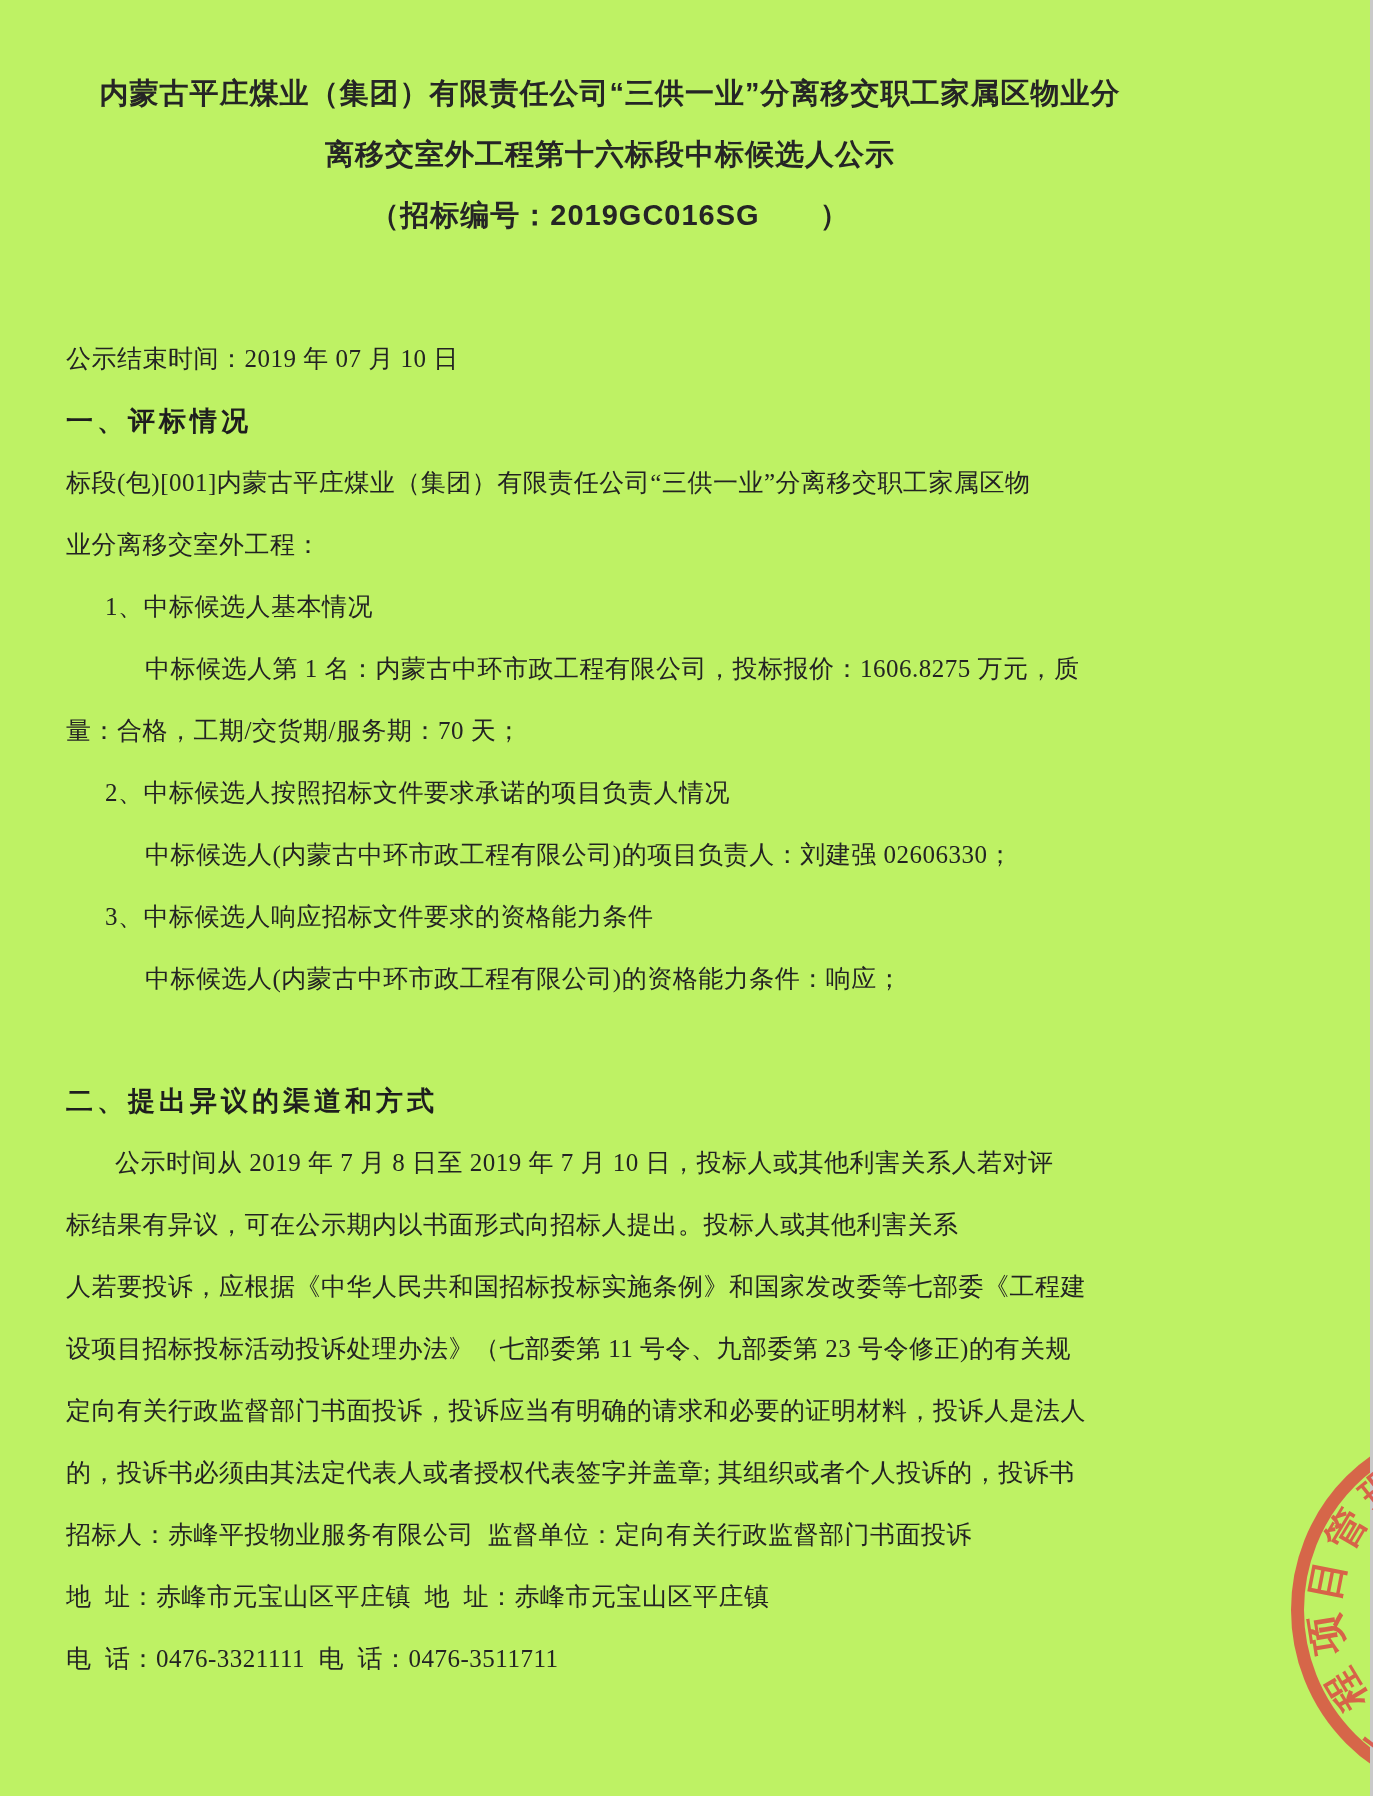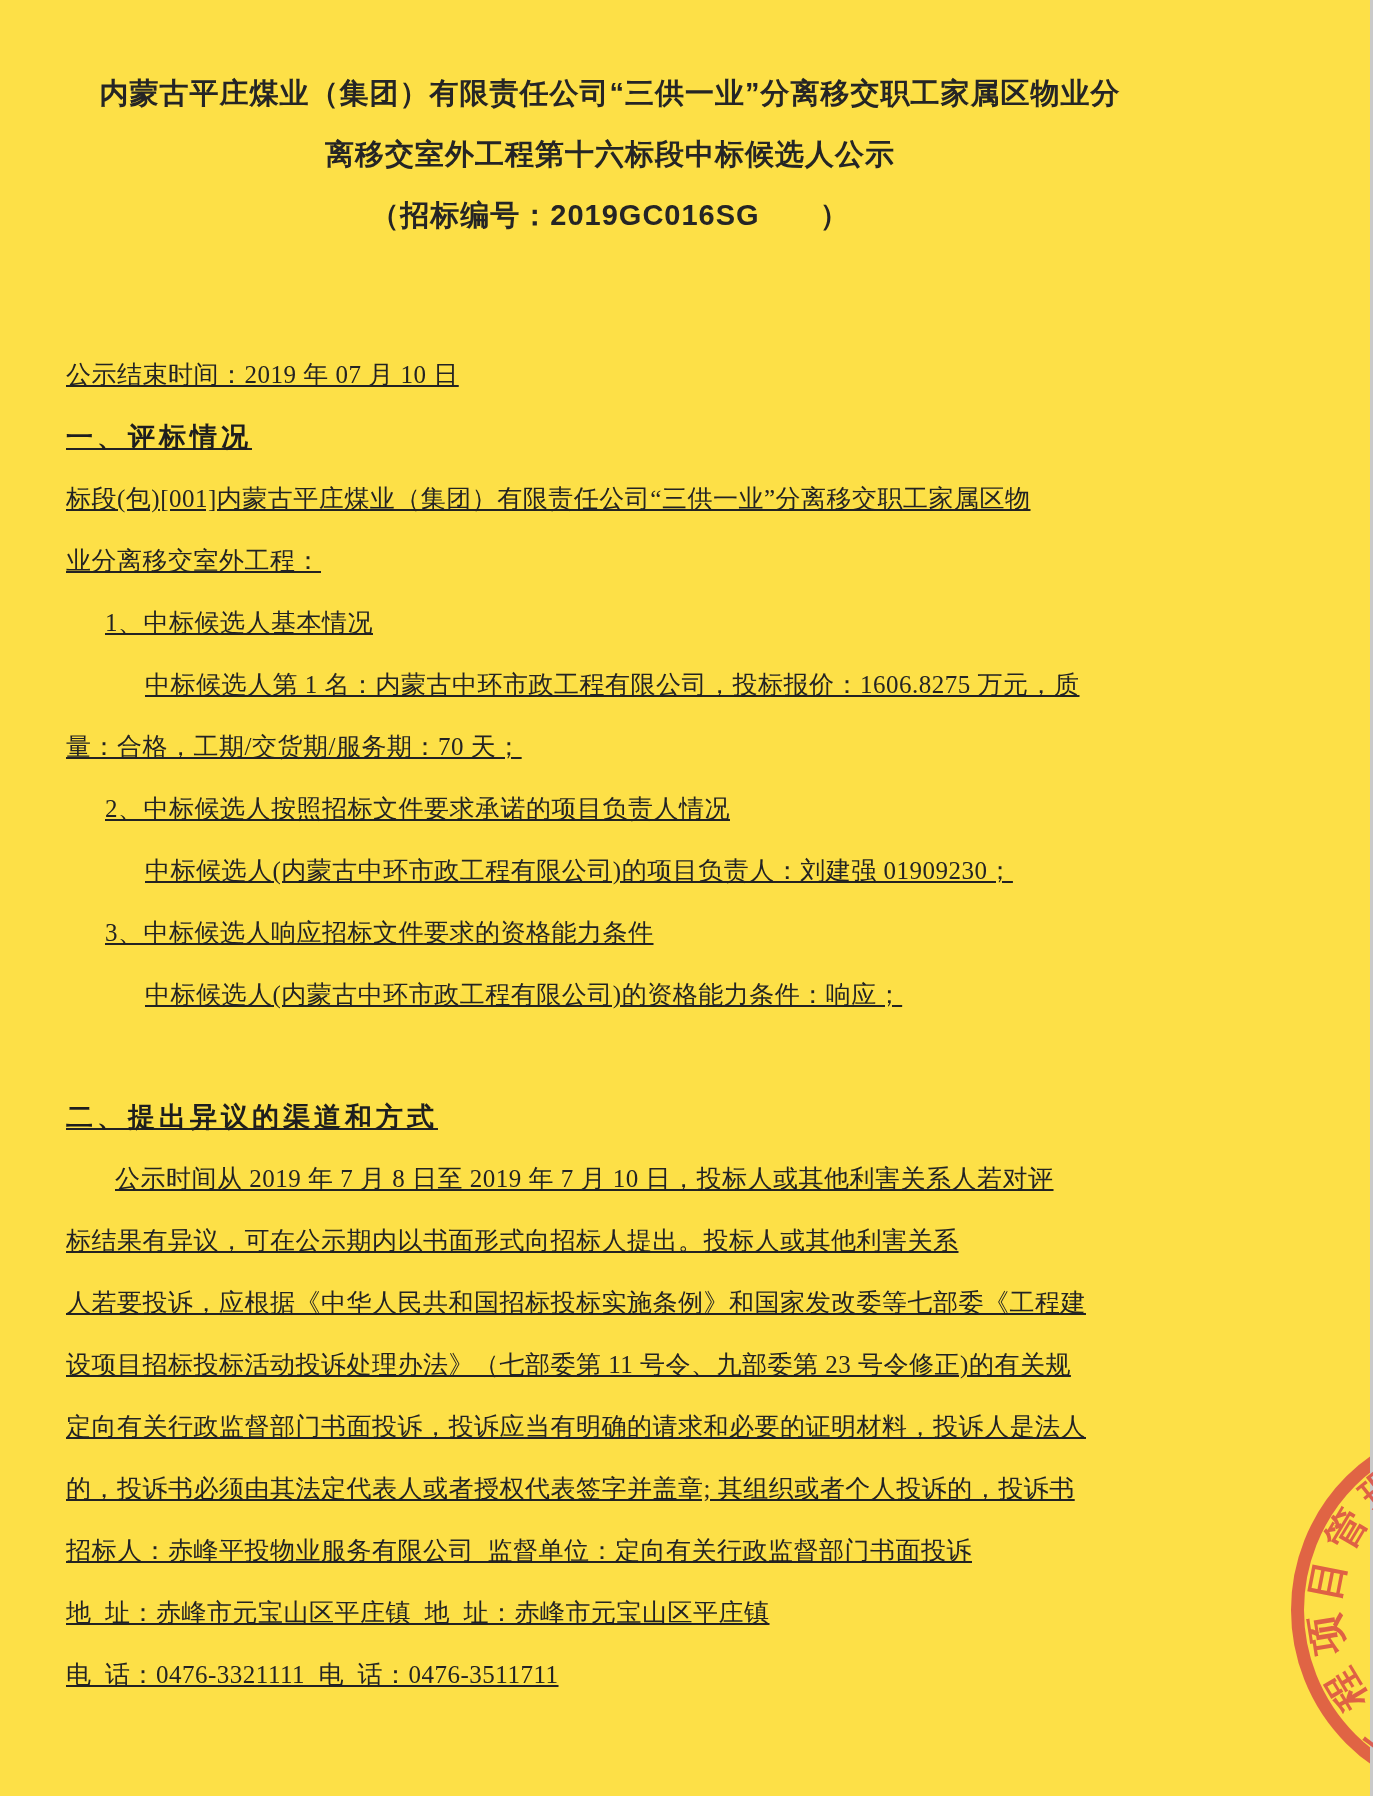--- a/index.html
+++ b/index.html
@@ -1,21 +1,21 @@
 <!DOCTYPE html>
 <html><head>
 <meta charset="utf-8">
 <style>
   html, body { margin: 0; padding: 0; background: #9a9a9a; }
   .page {
     position: relative;
     width: 1373px;
     height: 1796px;
     margin: 0 auto;
-    background: #fde047;
+    background: #bef264;
     overflow: hidden;
     color: #222;
   }
   
   .scan-edge {
     position: absolute;
     right: 0; top: 0;
     width: 3px; height: 100%;
     background: #c9c9c9;
   }
@@ -30,26 +30,25 @@
     color: #252525;
   }
   .title-line {
     font-size: 29px;
     line-height: 61px;
     letter-spacing: 1px;
     white-space: pre;
   }
   .doc-body {
     position: absolute;
-    top: 344px;
+    top: 328px;
     left: 66px;
     width: 1070px;
     font-family: "Liberation Serif", serif;
     color: #232323;
-    text-decoration: underline;
   }
   .line {
     font-size: 25px;
     line-height: 62px;
     height: 62px;
     white-space: pre;
     letter-spacing: 0.5px;
   }
   .line.heading {
     font-family: "Liberation Sans", sans-serif;
@@ -95,21 +94,21 @@
 
   <div class="doc-body" id="doc-body">
       <div class="line ">公示结束时间：2019 年 07 月 10 日</div>
       <div class="line heading">一、评标情况</div>
       <div class="line ">标段(包)[001]内蒙古平庄煤业（集团）有限责任公司“三供一业”分离移交职工家属区物</div>
       <div class="line ">业分离移交室外工程：</div>
       <div class="line  ind-1">1、中标候选人基本情况</div>
       <div class="line  ind-2">中标候选人第 1 名：内蒙古中环市政工程有限公司，投标报价：1606.8275 万元，质</div>
       <div class="line ">量：合格，工期/交货期/服务期：70 天；</div>
       <div class="line  ind-1">2、中标候选人按照招标文件要求承诺的项目负责人情况</div>
-      <div class="line  ind-2">中标候选人(内蒙古中环市政工程有限公司)的项目负责人：刘建强 01909230；</div>
+      <div class="line  ind-2">中标候选人(内蒙古中环市政工程有限公司)的项目负责人：刘建强 02606330；</div>
       <div class="line  ind-1">3、中标候选人响应招标文件要求的资格能力条件</div>
       <div class="line  ind-2">中标候选人(内蒙古中环市政工程有限公司)的资格能力条件：响应；</div>
       <div class="line heading gap">二、提出异议的渠道和方式</div>
       <div class="line  ind-p">公示时间从 2019 年 7 月 8 日至 2019 年 7 月 10 日，投标人或其他利害关系人若对评</div>
       <div class="line ">标结果有异议，可在公示期内以书面形式向招标人提出。投标人或其他利害关系</div>
       <div class="line ">人若要投诉，应根据《中华人民共和国招标投标实施条例》和国家发改委等七部委《工程建</div>
       <div class="line ">设项目招标投标活动投诉处理办法》（七部委第 11 号令、九部委第 23 号令修正)的有关规</div>
       <div class="line ">定向有关行政监督部门书面投诉，投诉应当有明确的请求和必要的证明材料，投诉人是法人</div>
       <div class="line ">的，投诉书必须由其法定代表人或者授权代表签字并盖章; 其组织或者个人投诉的，投诉书</div>
       <div class="line ">招标人：赤峰平投物业服务有限公司  监督单位：定向有关行政监督部门书面投诉</div>

